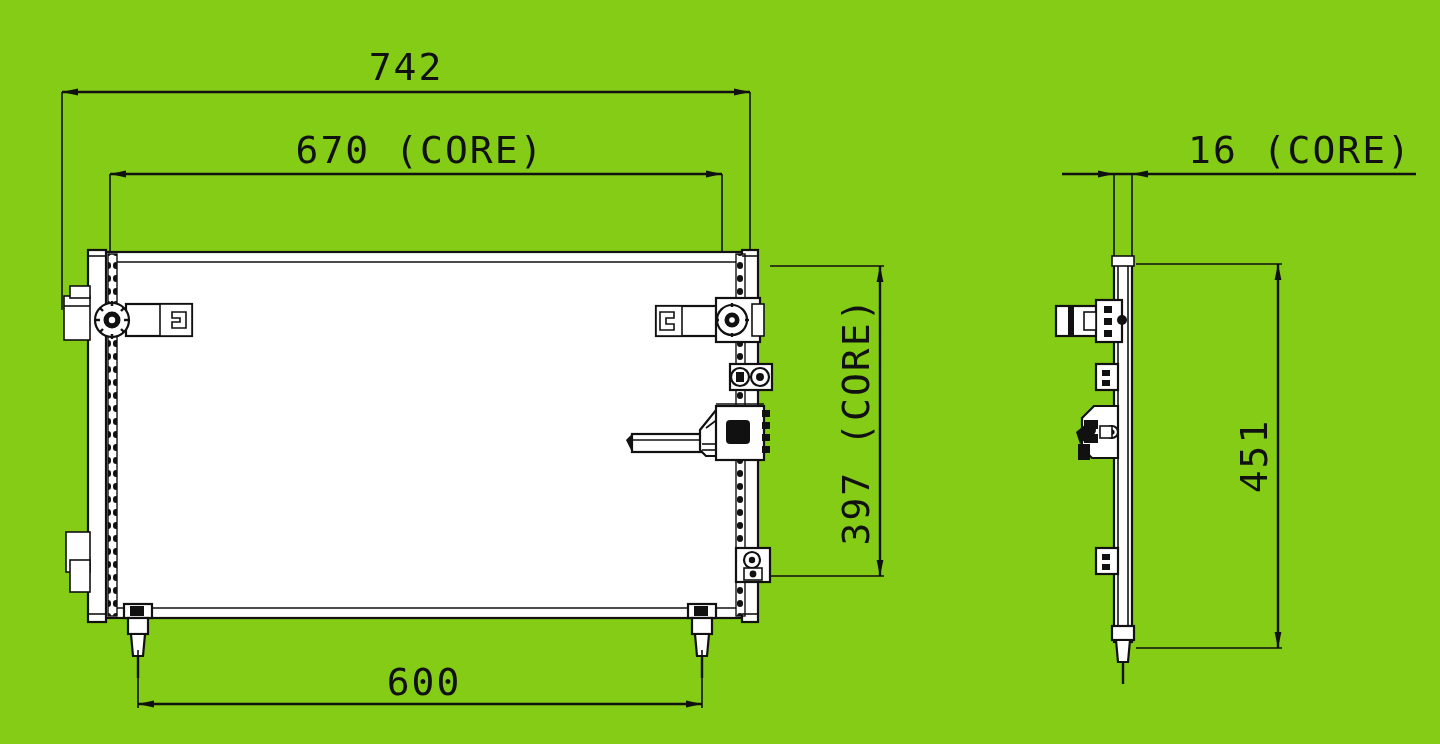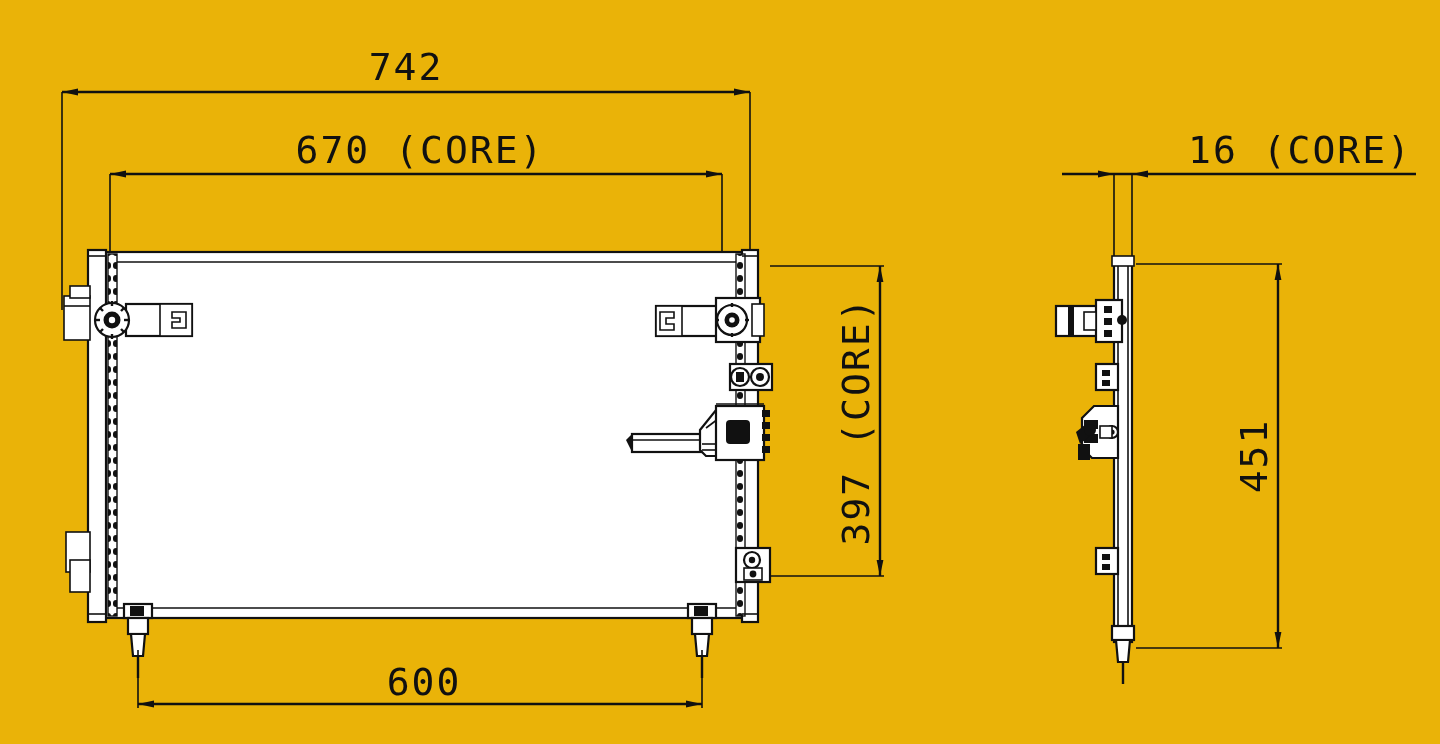--- a/index.html
+++ b/index.html
@@ -11,21 +11,21 @@
   body {
     width: 1440px;
     height: 744px;
     overflow: hidden;
     font-family: "DejaVu Sans Mono", monospace;
   }
   #drawing-root {
     position: relative;
     width: 1440px;
     height: 744px;
-    background: #eab308;
+    background: #84cc16;
   }
   svg#drawing-canvas {
     position: absolute;
     top: 0;
     left: 0;
     width: 1440px;
     height: 744px;
     display: block;
   }
   .dim-text {

